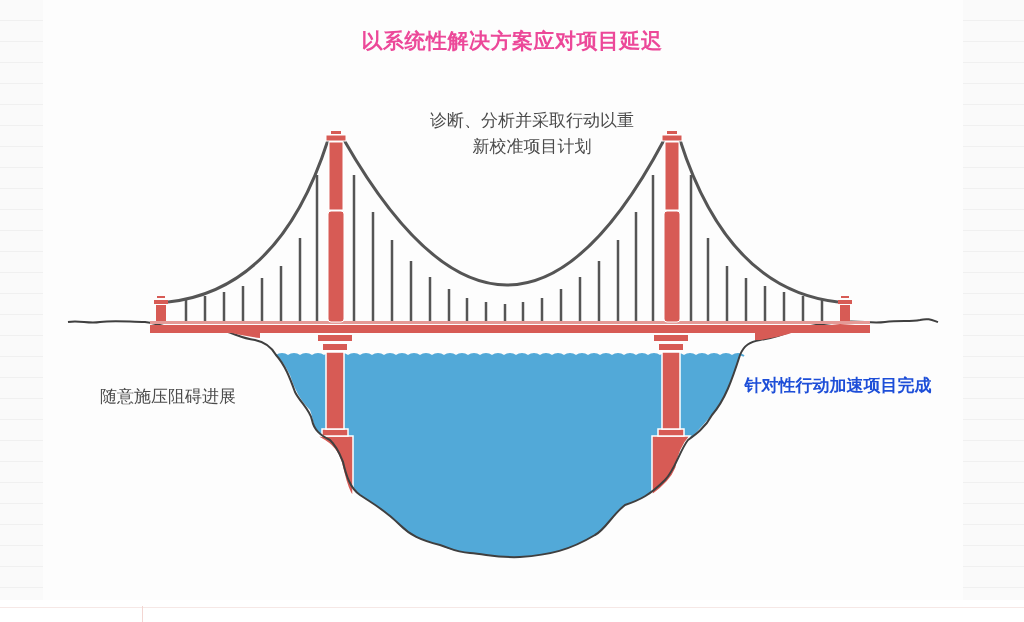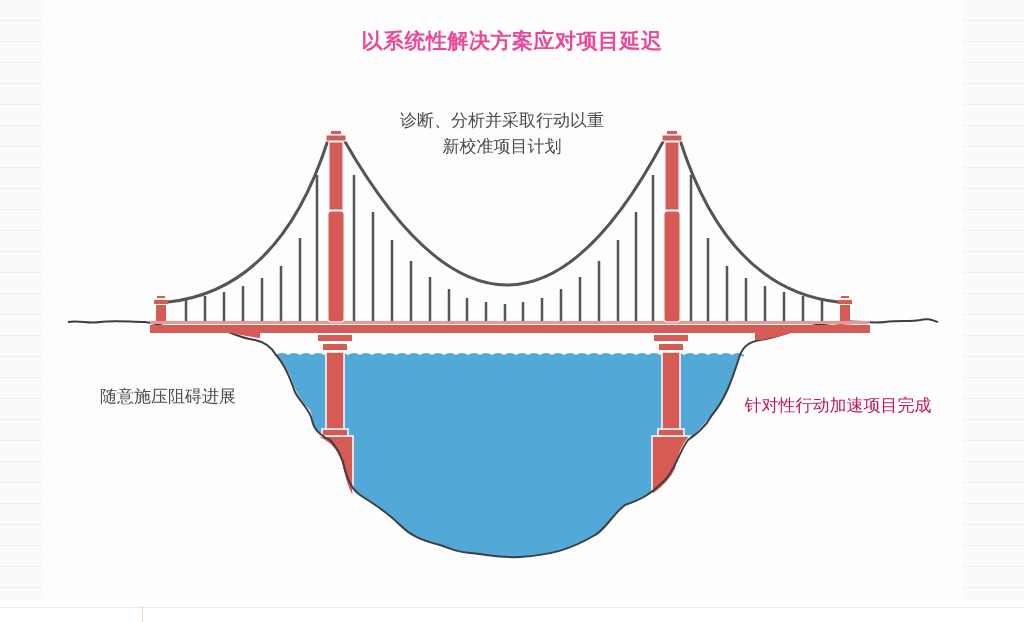--- a/index.html
+++ b/index.html
@@ -61,39 +61,38 @@
       letter-spacing: 0.5px;
     }
     .label {
       position: absolute;
       color: #4a4a4a;
       font-size: 17px;
       line-height: 26px;
       text-align: center;
     }
     .label-top {
-      left: 392px;
+      left: 422px;
       top: 107px;
       width: 220px;
       text-align: center;
     }
     .label-left {
       left: 80px;
       top: 383px;
       width: 180px;
       text-align: left;
       margin-left: 20px;
     }
     .label-right {
       left: 738px;
       top: 372px;
       width: 200px;
-      font-weight: normal;
-      color: #be185d;
-      margin-top: 20px;
+      font-weight: bold;
+      color: #1d4ed8;
     }
     svg.bridge {
       position: absolute;
       left: 0;
       top: 0;
     }
   </style>
 </head>
 <body>
 

